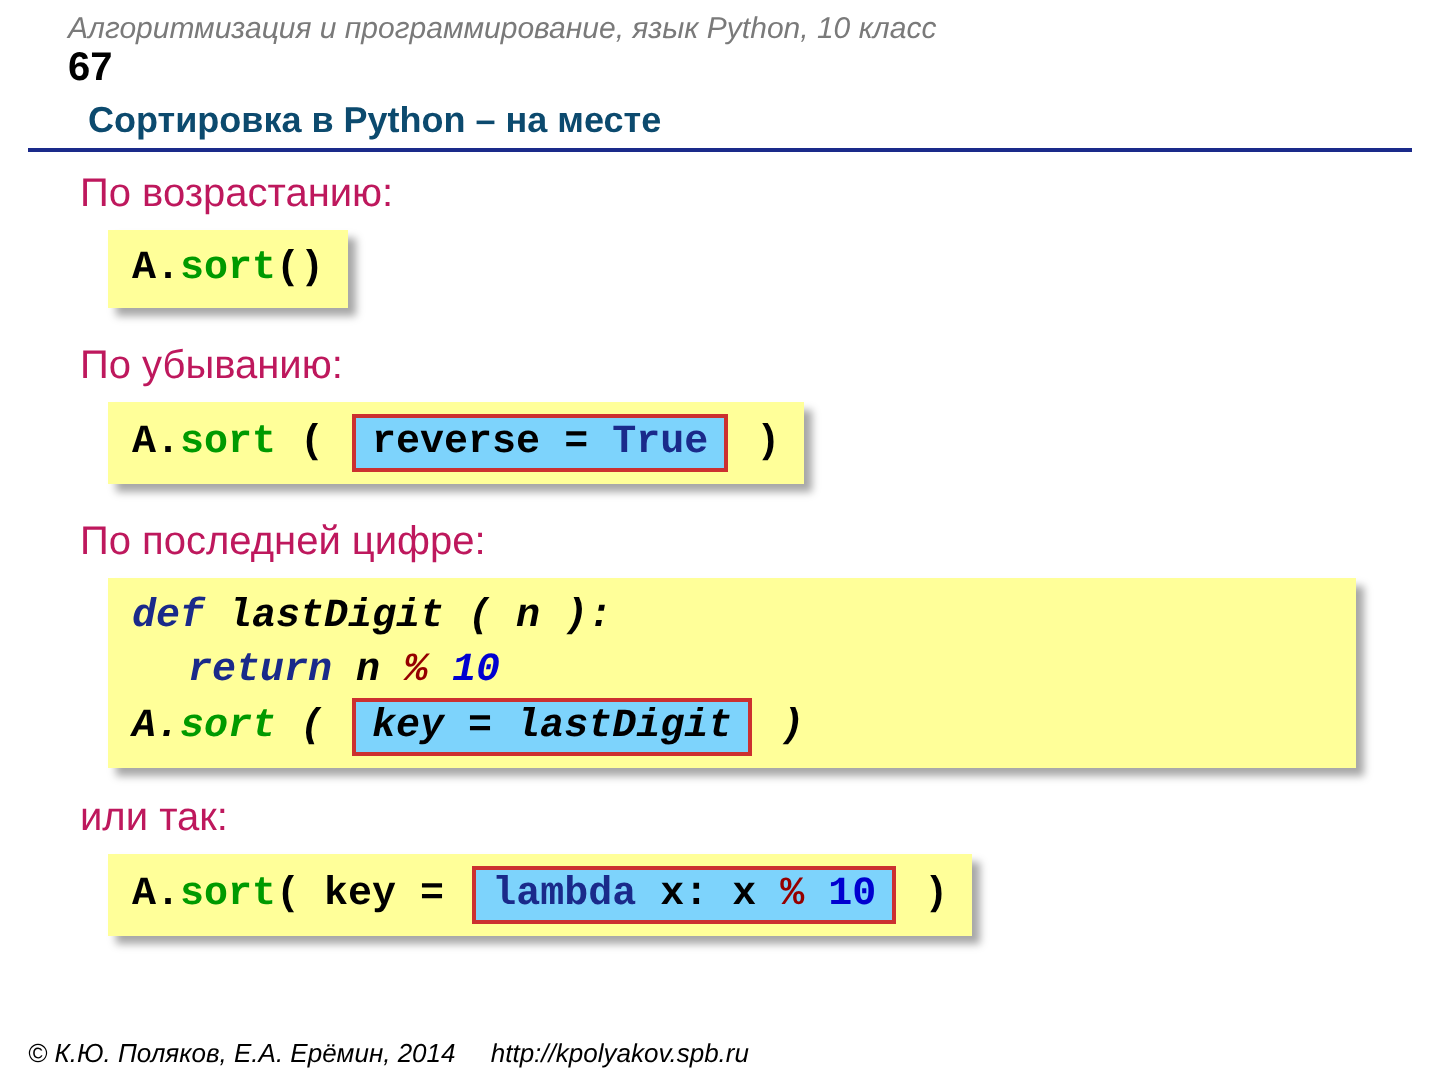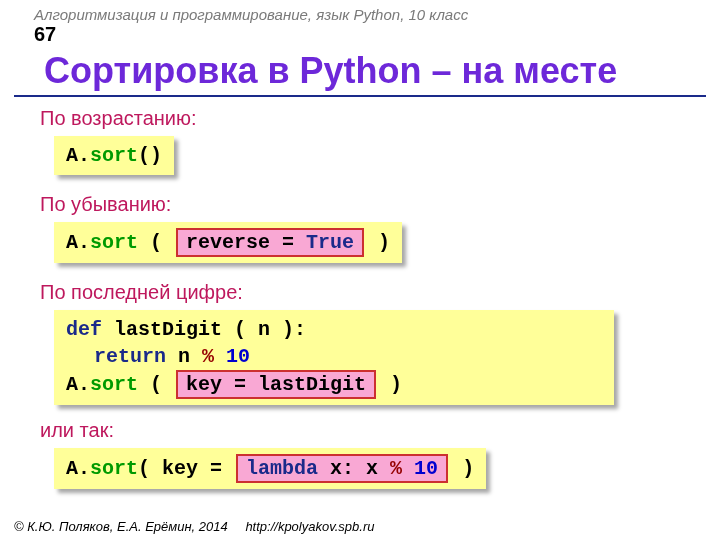--- a/index.html
+++ b/index.html
@@ -22,23 +22,23 @@
     flex-direction: column;
   }
   .page-num {
     font-style: normal;
     font-weight: bold;
     font-size: 20px;
     color: #000;
     margin-left: 20px;
   }
   .title {
-    font-size: 36px;
+    font-size: 18px;
     font-weight: bold;
-    color: #6d28d9;
+    color: #0c4a6e;
     padding: 0 0 3px 30px;
     border-bottom: 2.5px solid #1a2a8a;
     margin: 0 14px 10px 14px;
   }
   .content {
     padding: 0 30px 0 40px;
   }
   .subhead {
     font-size: 20px;
     color: #be185d;
@@ -50,29 +50,29 @@
     box-shadow: 4px 4px 4px rgba(0,0,0,0.35);
     padding: 6px 12px 6px 12px;
     margin: 0 0 14px 14px;
     font-family: "Courier New", monospace;
     font-size: 20px;
     font-weight: bold;
     line-height: 1.35;
     display: inline-block;
     white-space: nowrap;
   }
-  .codebox.wide { display: block; width: 560px; white-space: normal; }
+  .codebox.wide { display: block; width: 624px; white-space: normal; font-style: italic; }
   .kw-blue { color: #1a2a8a; }
   .kw-green { color: #009a00; }
   .kw-darkred { color: #950000; }
   .num { color: #0000d0; }
   .plain { color: #000; }
   .hlbox {
     display: inline-block;
-    background: #f9a8d4;
+    background: #7dd3fc;
     border: 2px solid #cc3030;
     padding: 0 8px 0 8px;
     margin: 0 2px;
     line-height: 1.25;
   }
   .footer {
     position: absolute;
     bottom: 6px;
     left: 14px;
     font-size: 13px;

